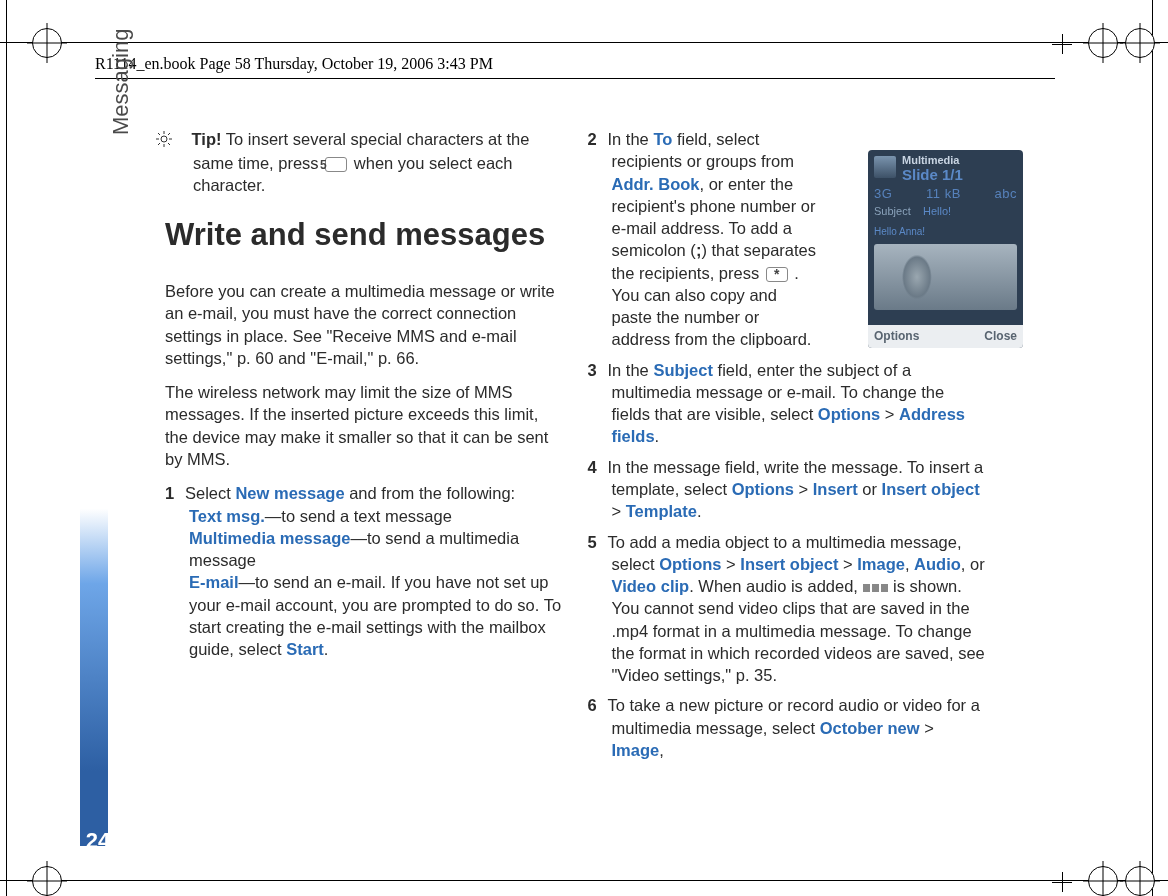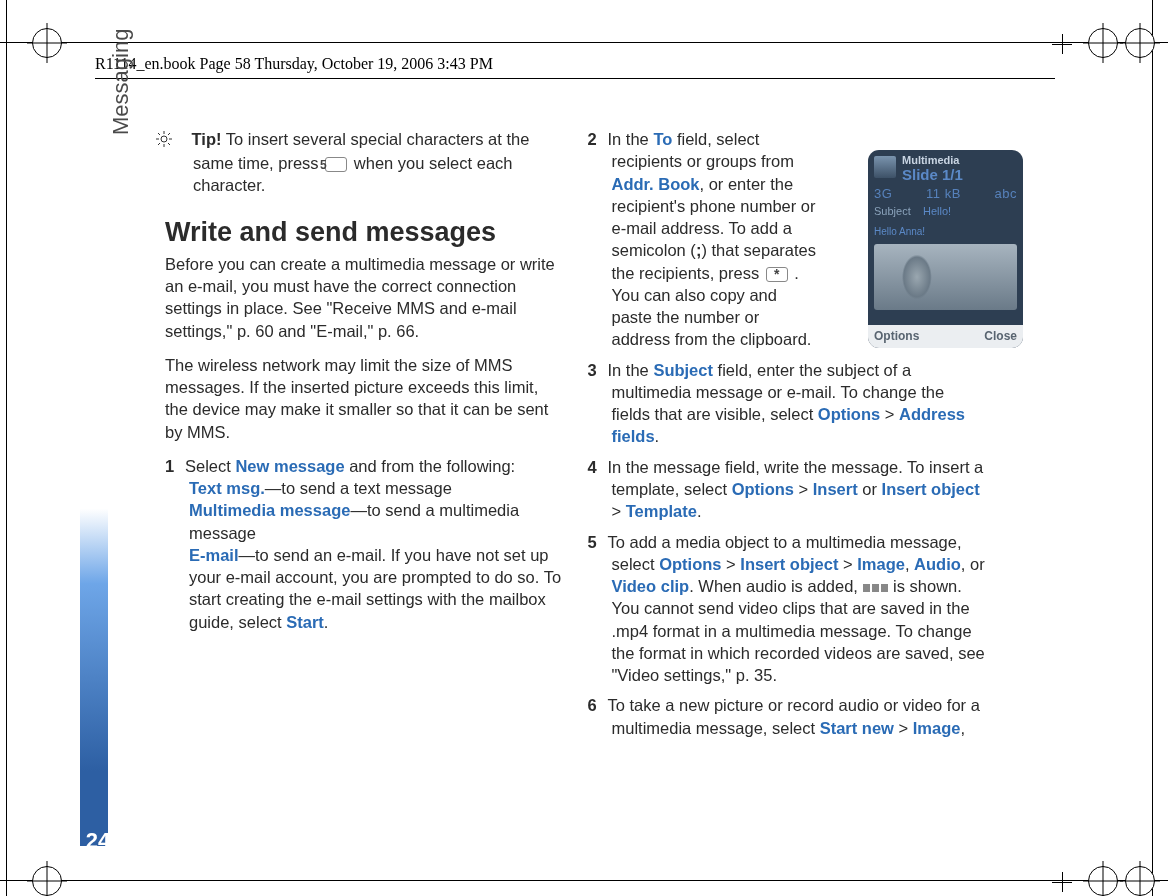--- a/index.html
+++ b/index.html
@@ -72,25 +72,25 @@
     font-size: 16.5px;
     line-height: 1.35;
     color: #2b2b2b;
   }
   .tip { margin-bottom: 14px; padding-left: 28px; text-indent: -26px; }
   .tip-icon { display:inline-block; width:20px; vertical-align:middle; text-align:center; }
   .bold { font-weight: bold; }
   .blue { color: #2a6bb5; font-weight: bold; }
   h2.section {
     font-family: Verdana, sans-serif;
-    font-size: 27px;
+    font-size: 31px;
     font-weight: bold;
     color: #2b2b2b;
     margin-top: 18px;
-    margin-bottom: 2px;
+    margin-bottom: 24px;
     break-after: avoid;
   }
   p.body { margin-bottom: 12px; text-align: left; }
   .list-item { margin-bottom: 8px; padding-left: 24px; }
   .list-num { display:inline-block; width: 20px; margin-left:-24px; font-weight: bold; }
   .key-box {
     display: inline-block;
     width: 22px; height: 15px;
     border: 1px solid #888; border-radius: 3px;
     font-size: 12px; font-weight: bold;
@@ -110,21 +110,21 @@
   }
 
   
   .phone {
     position: absolute;
     right: 145px;
     top: 150px;
     width: 155px;
     height: 198px;
     background: #2d3e52;
-    border-radius: 11px;
+    border-radius: 4px;
     font-family: Verdana, sans-serif;
     font-size: 11px;
     color: #c8d4e2;
     overflow: hidden;
   }
   .phone .title { padding: 4px 6px 0 34px; font-size: 11px; color: #c8d4e2; font-weight: bold; }
   .phone .title2 { padding: 0 6px 2px 34px; font-size: 15px; color: #5b89c7; font-weight: bold; }
   .phone .battery {
     position: absolute; left: 6px; top: 6px; width: 22px; height: 22px;
     background: linear-gradient(#7a94ae,#3d5167);
@@ -241,16 +241,16 @@
   <div class="list-item">
     <span class="list-num">4</span><span>In the message field, write the message. To insert a template, select </span><span class="blue">Options</span><span> &gt; </span><span class="blue">Insert</span><span> or </span><span class="blue">Insert object</span><span> &gt; </span><span class="blue">Template</span><span>.</span>
   </div>
 
   <div class="list-item">
     <span class="list-num">5</span><span>To add a media object to a multimedia message, select </span><span class="blue">Options</span><span> &gt; </span><span class="blue">Insert object</span><span> &gt; </span><span class="blue">Image</span><span>, </span><span class="blue">Audio</span><span>, or </span><span class="blue">Video clip</span><span>. When audio is added, </span><span class="audio-icon"></span><span> is shown.</span>
     <div>You cannot send video clips that are saved in the .mp4 format in a multimedia message. To change the format in which recorded videos are saved, see "Video settings," p. 35.</div>
   </div>
 
   <div class="list-item">
-    <span class="list-num">6</span><span>To take a new picture or record audio or video for a multimedia message, select </span><span class="blue">Start new</span><span> &gt; </span><span class="blue">Image</span><span>,</span>
+    <span class="list-num">6</span><span>To take a new picture or record audio or video for a multimedia message, select </span><span class="blue">October new</span><span> &gt; </span><span class="blue">Image</span><span>,</span>
   </div>
 
 </div>
 
 </body></html>

